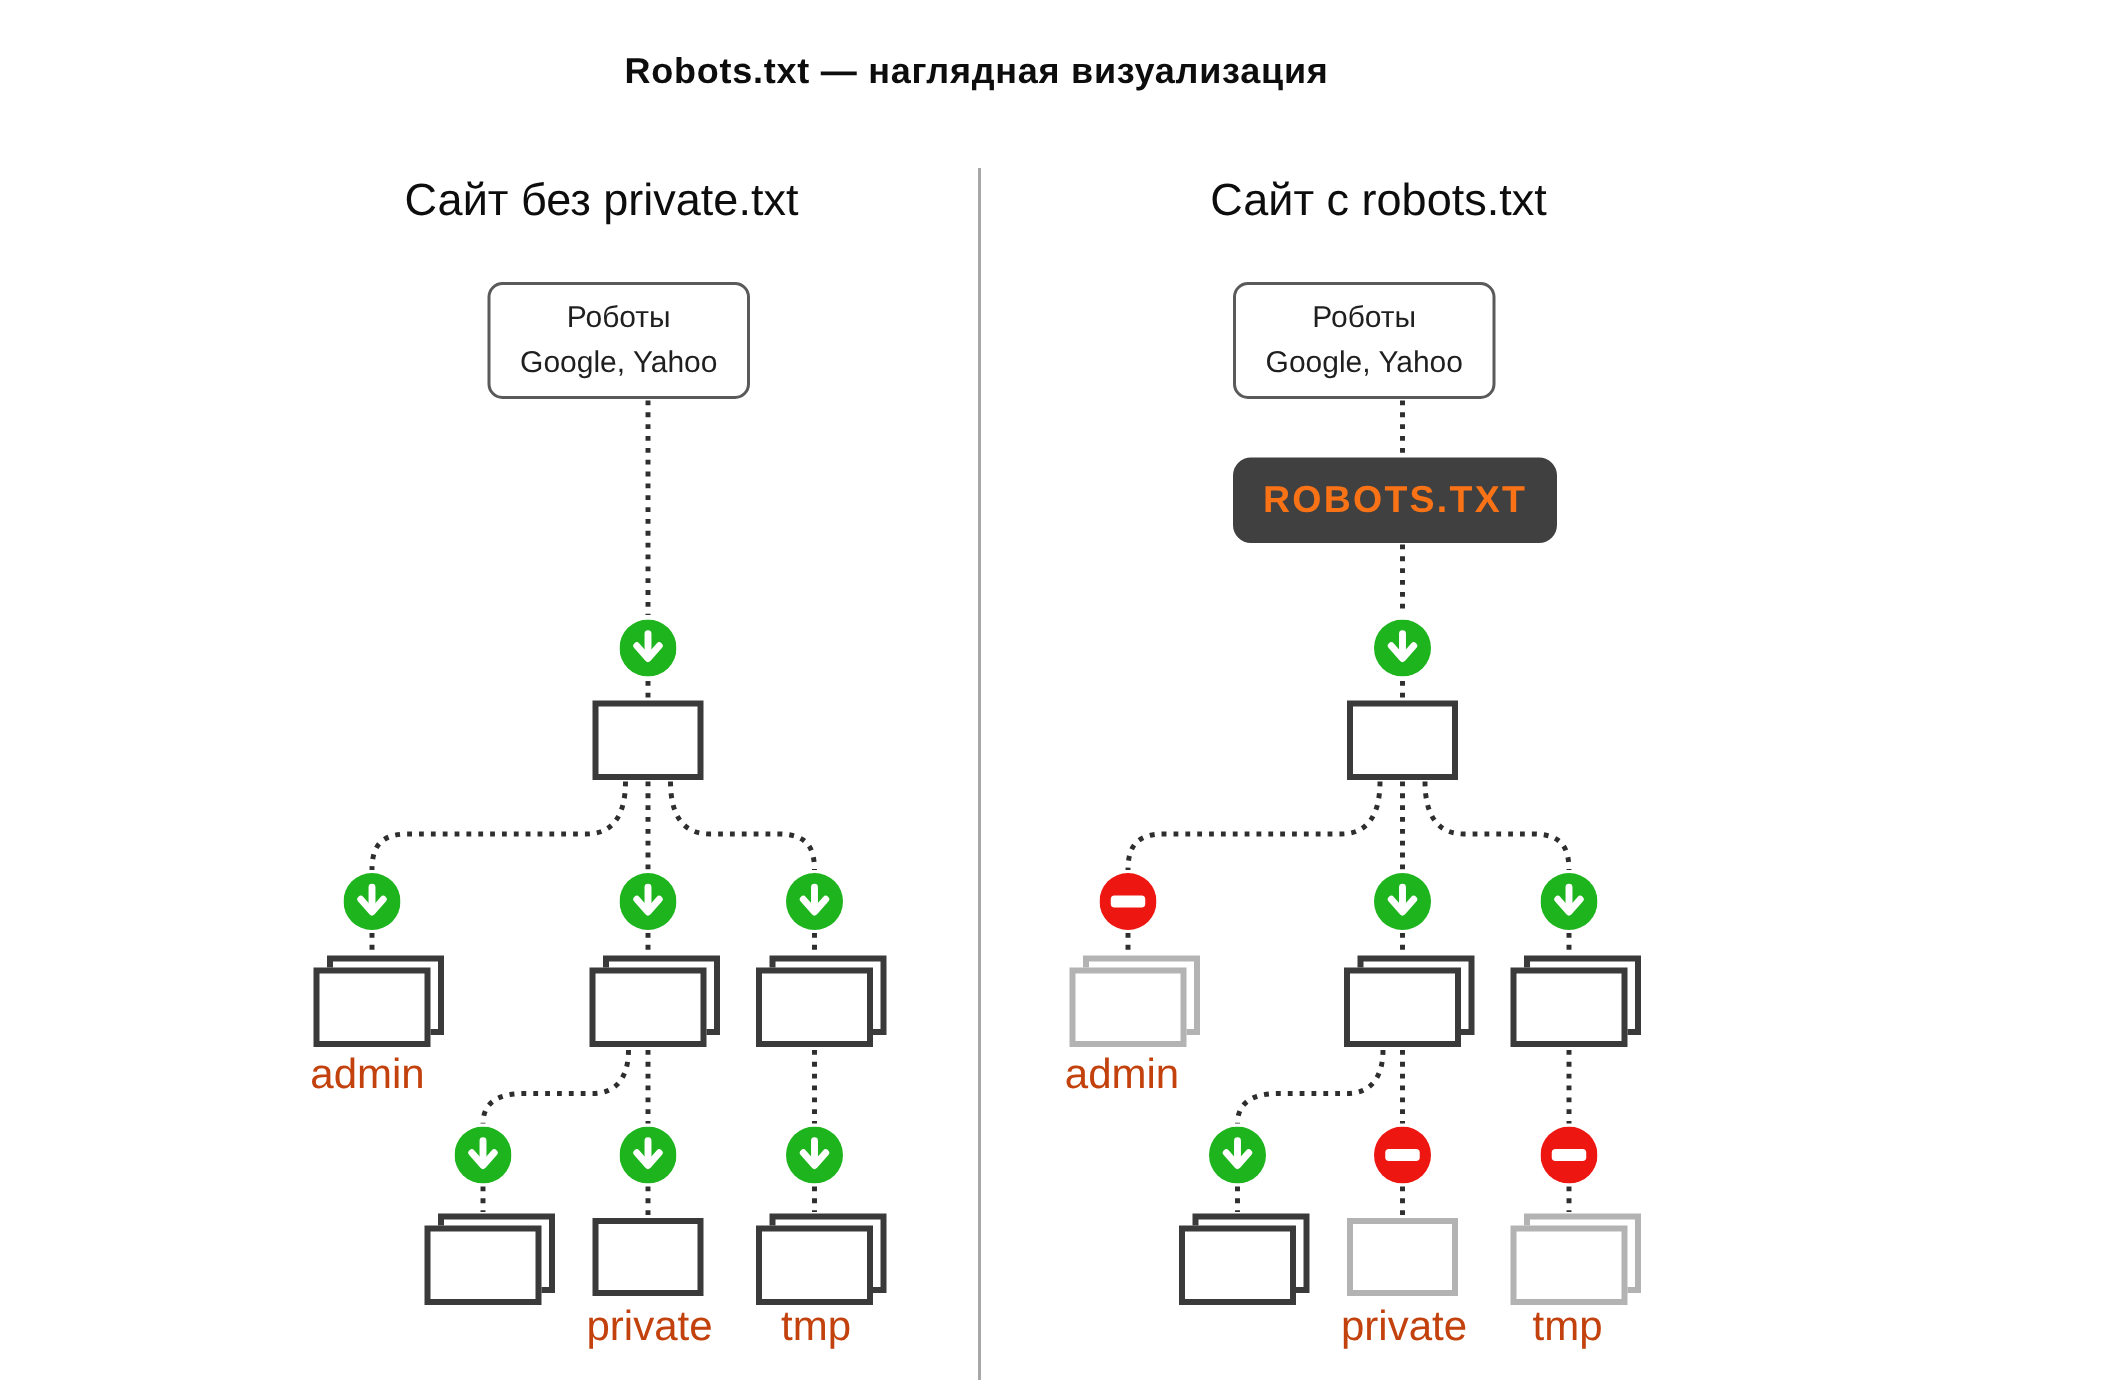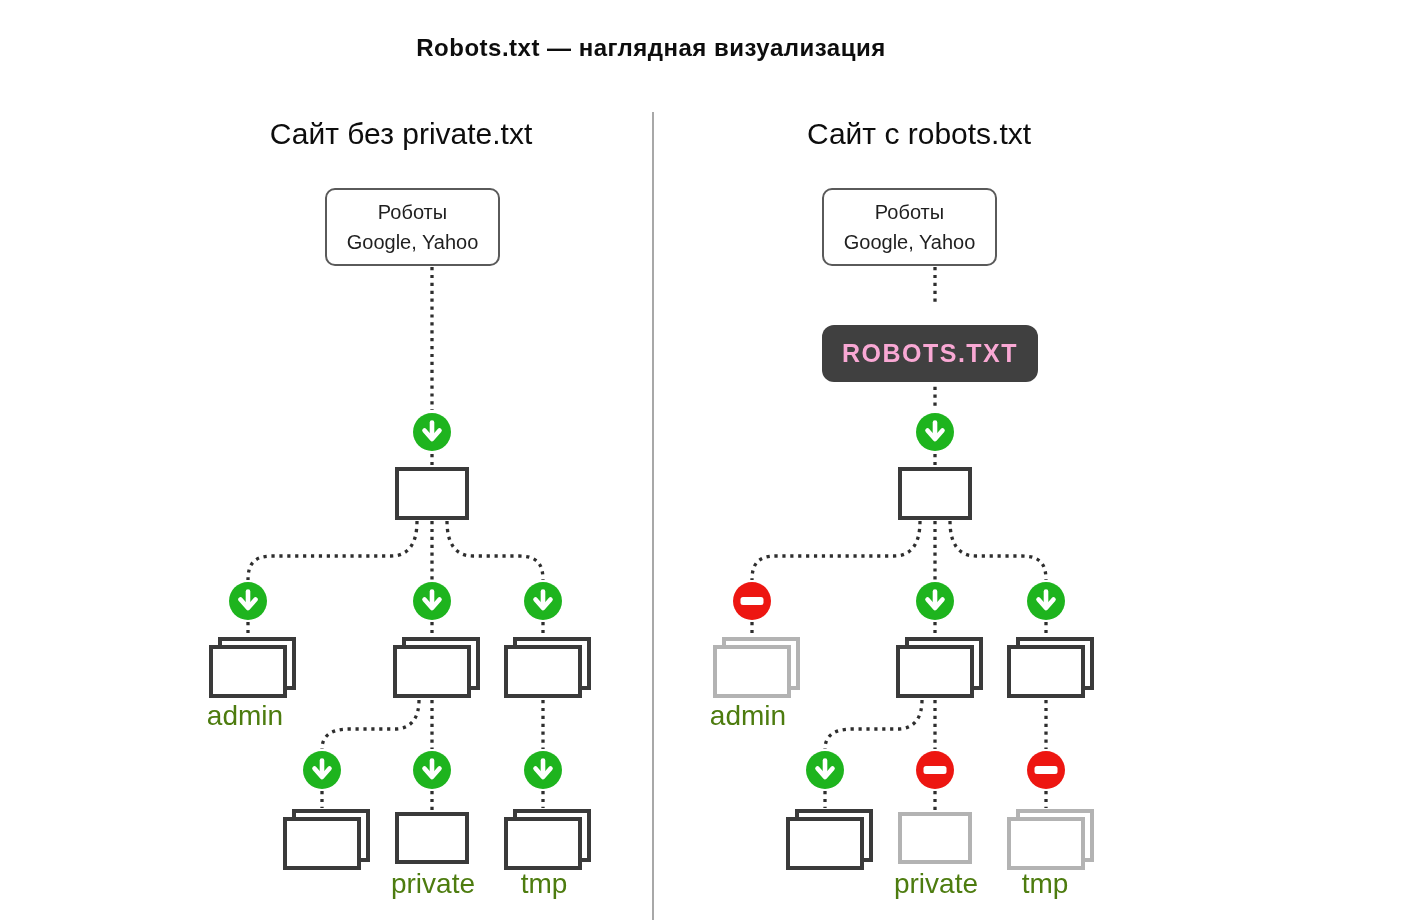--- a/index.html
+++ b/index.html
@@ -15,33 +15,33 @@
 
   .divider{left:652px;top:112px;width:2px;height:808px;background:#a8a8a8;}
 
   .robot-box{
     width:175px;height:78px;border:2px solid #5a5a5a;border-radius:10px;background:#fff;
     box-sizing:border-box;text-align:center;font-size:20px;line-height:30px;color:#1f1f1f;
     padding-top:7px;
   }
   .badge{
     left:822px;top:305px;width:216px;height:57px;border-radius:12px;background:#404040;
-    color:#f9a8d4;font-weight:bold;font-size:25px;letter-spacing:1.5px;text-align:center;line-height:57px;margin-top:20px;
+    color:#f97316;font-weight:bold;font-size:25px;letter-spacing:1.5px;text-align:center;line-height:57px;
   }
 
   .root-box{width:74px;height:53px;border:4px solid #3a3a3a;background:#fff;box-sizing:border-box;}
 
   .folder{width:87px;height:61px;}
   .folder .back{position:absolute;right:0;top:0;width:78px;height:53px;border:4px solid #3a3a3a;background:#fff;box-sizing:border-box;}
   .folder .front{position:absolute;left:0;top:8px;width:78px;height:53px;border:4px solid #3a3a3a;background:#fff;box-sizing:border-box;}
   .folder.gray .back,.folder.gray .front{border-color:#b3b3b3;}
   .folder-single{width:74px;height:52px;border:4px solid #3a3a3a;background:#fff;box-sizing:border-box;}
   .folder-single.gray{border-color:#b3b3b3;}
 
-  .flabel{font-size:28px;color:#4d7c0f;}
+  .flabel{font-size:28px;color:#c2410c;}
 
   svg.icon{position:absolute;width:38px;height:38px;}
   #connectors{position:absolute;left:0;top:0;width:1406px;height:920px;}
   #connectors path{fill:none;stroke:#2e2e2e;stroke-width:3.3;stroke-dasharray:3.2 4.7;}
 </style>
 </head>
 <body>
 
 <div id="stage">
 

